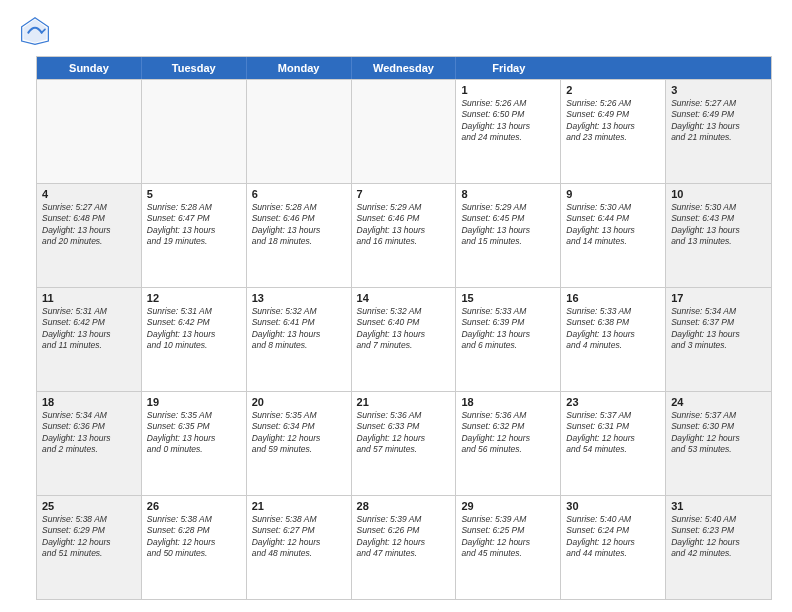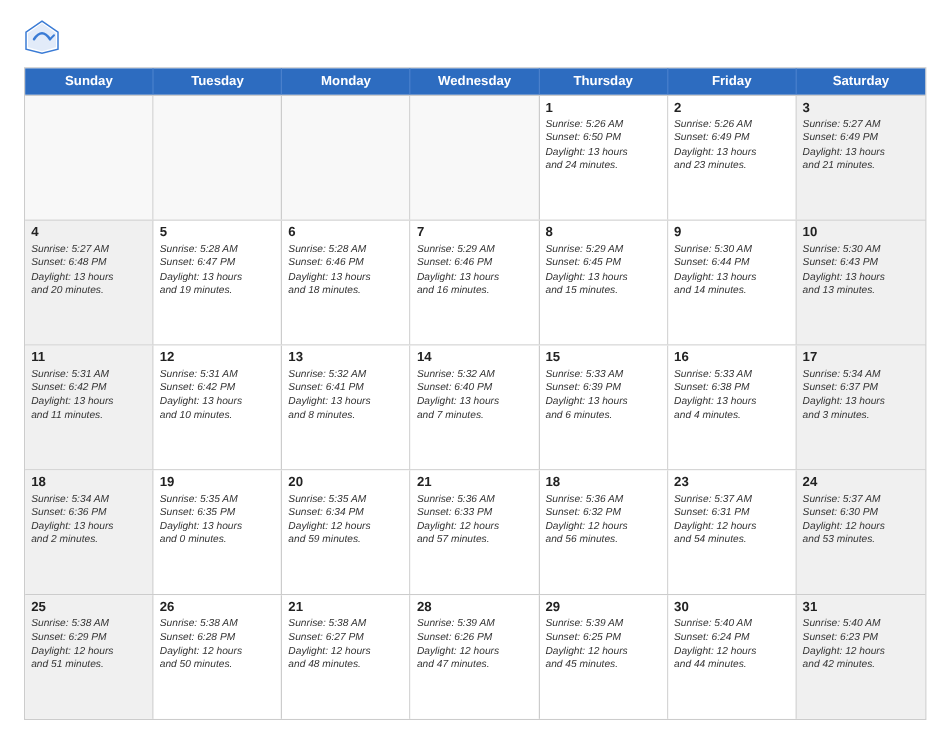--- a/index.html
+++ b/index.html
@@ -53,20 +53,21 @@
     .title-block h2 {
       font-size: 15px;
       color: #444;
       font-weight: normal;
     }
     .calendar {
       flex: 1;
       display: flex;
       flex-direction: column;
       border: 1px solid #ccc;
+      margin-left: 16px;
     }
     .cal-header {
       display: grid;
       grid-template-columns: repeat(7, 1fr);
       background: #2d6cc0;
     }
     .cal-header-cell {
       color: #fff;
       font-size: 11px;
       font-weight: bold;
@@ -134,23 +135,21 @@
       <h2></h2>
     </div>
   </div>
 
   <div class="calendar">
     <div class="cal-header">
     <div class="cal-header-cell">Sunday</div>
         <div class="cal-header-cell">Tuesday</div>
         <div class="cal-header-cell">Monday</div>
         <div class="cal-header-cell">Wednesday</div>
-        <div class="cal-header-cell">Thursday</div>
         <div class="cal-header-cell">Friday</div>
-        <div class="cal-header-cell">Saturday</div>
       </div>
     <div class="cal-body">
     <div class="cal-row">
           <div class="cal-cell empty"></div>
           <div class="cal-cell empty"></div>
           <div class="cal-cell empty"></div>
           <div class="cal-cell empty"></div>
           <div class="cal-cell">
             <span class="day-num">1</span>
             <div class="cell-text" style="white-space: pre-line;">Sunrise: 5:26 AM

